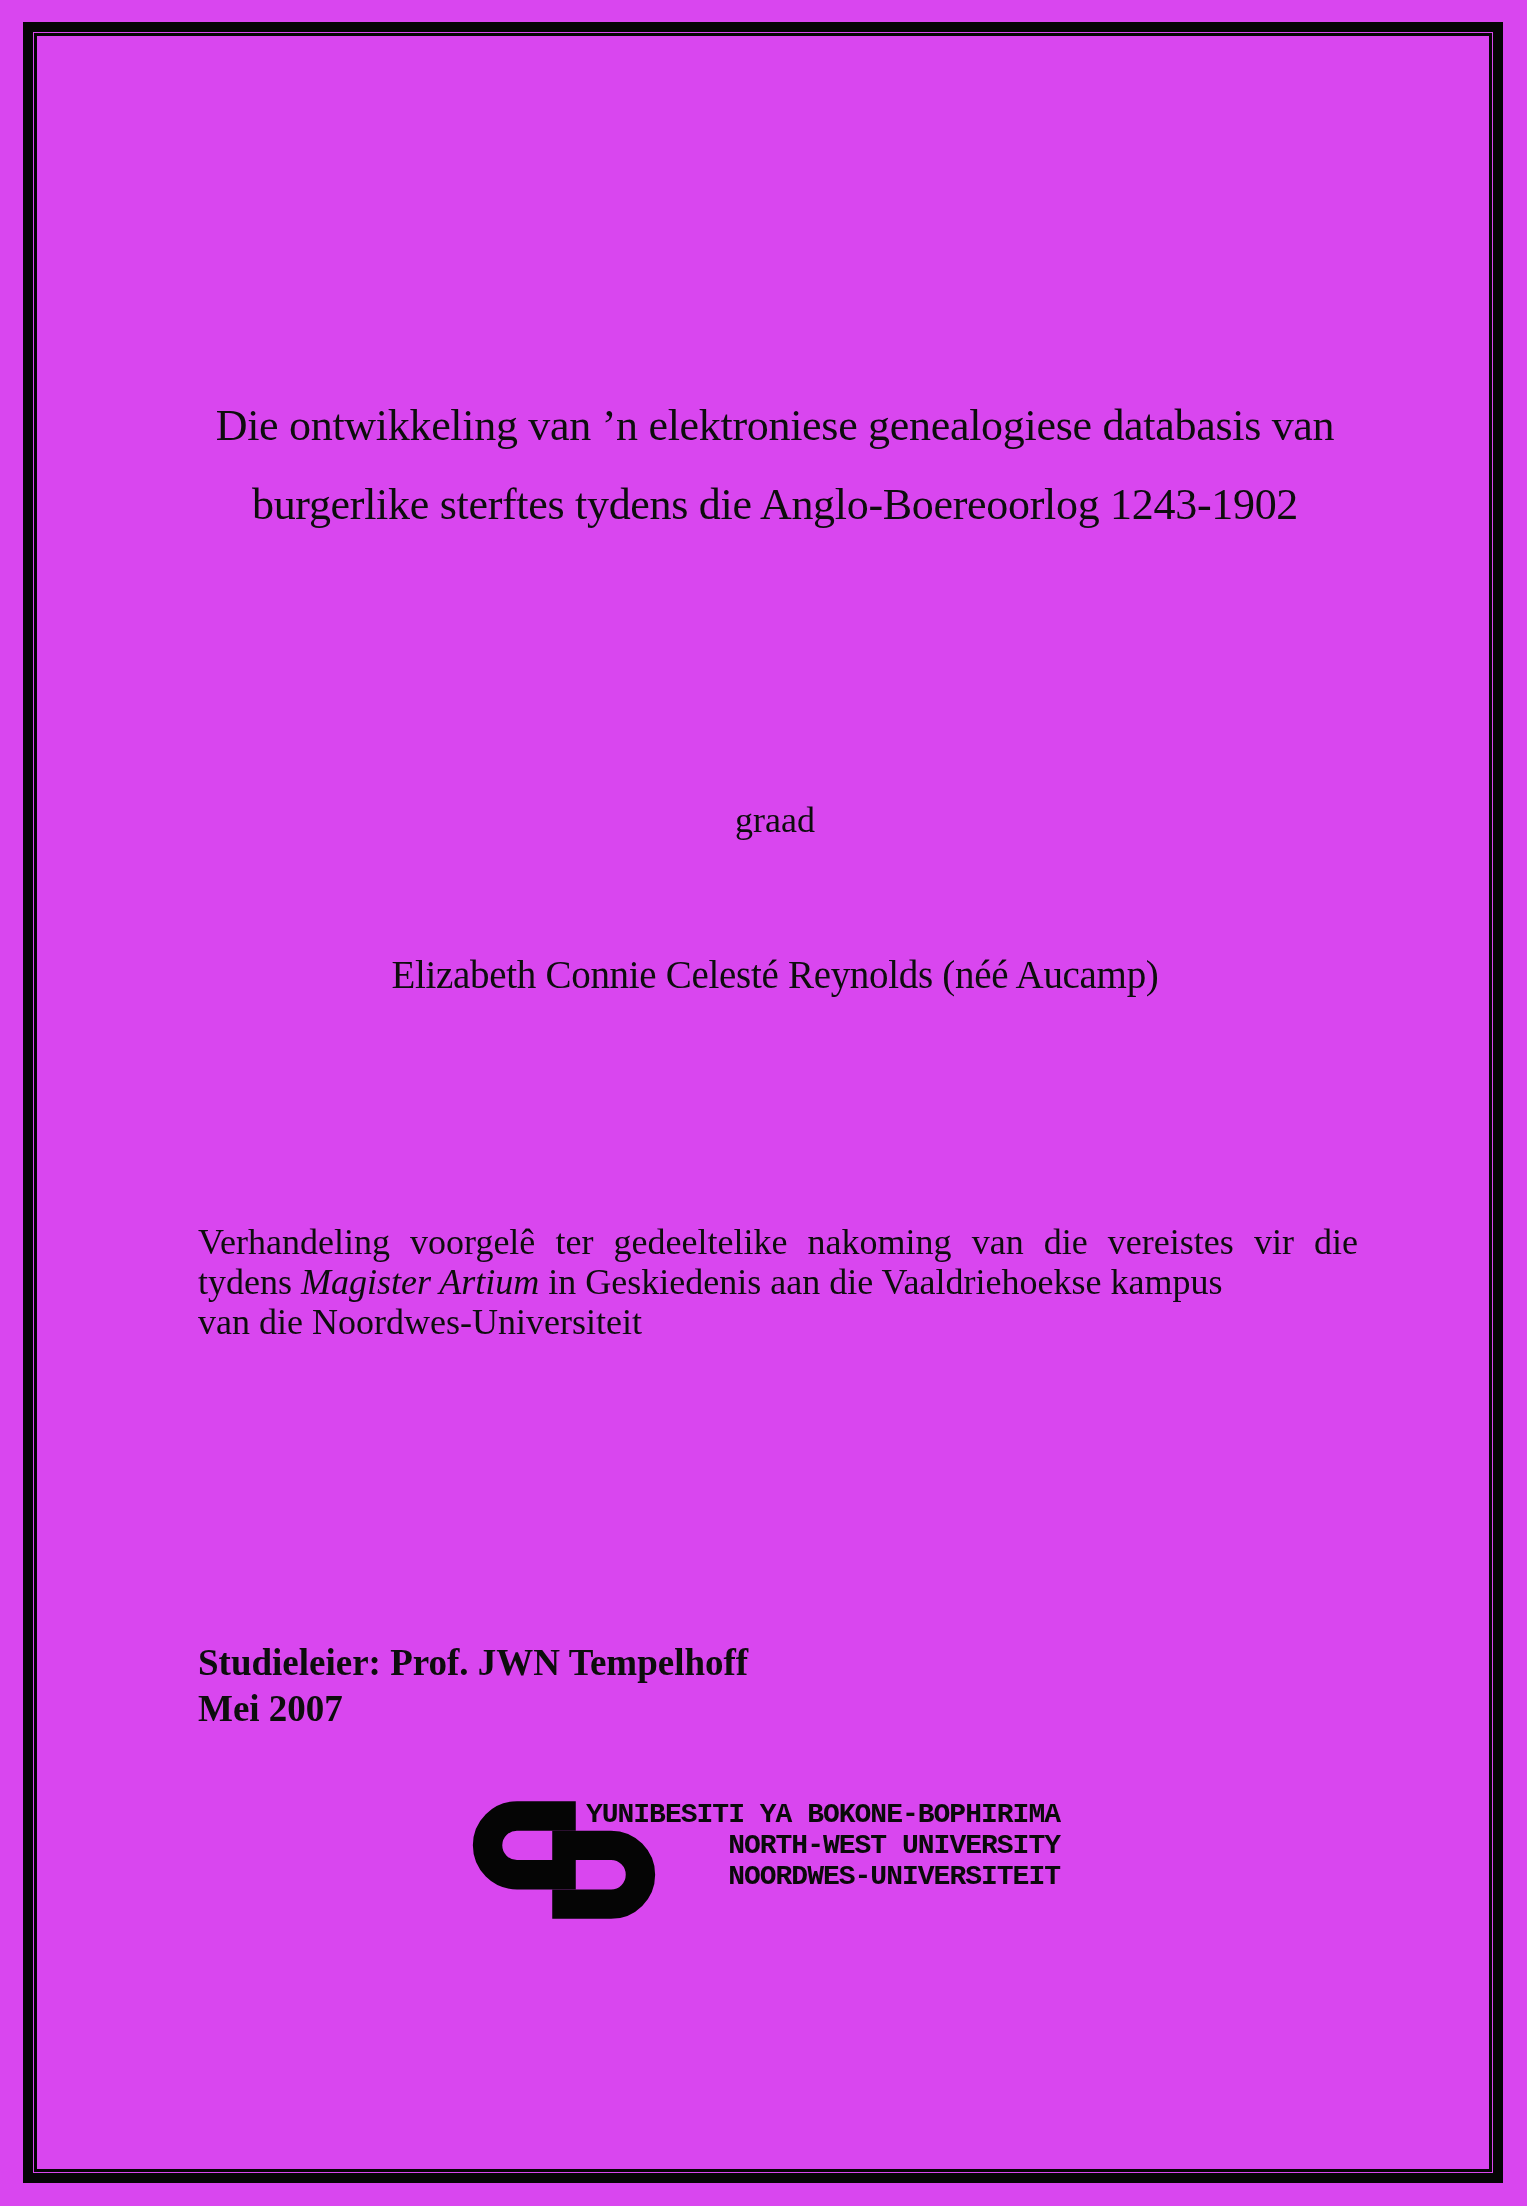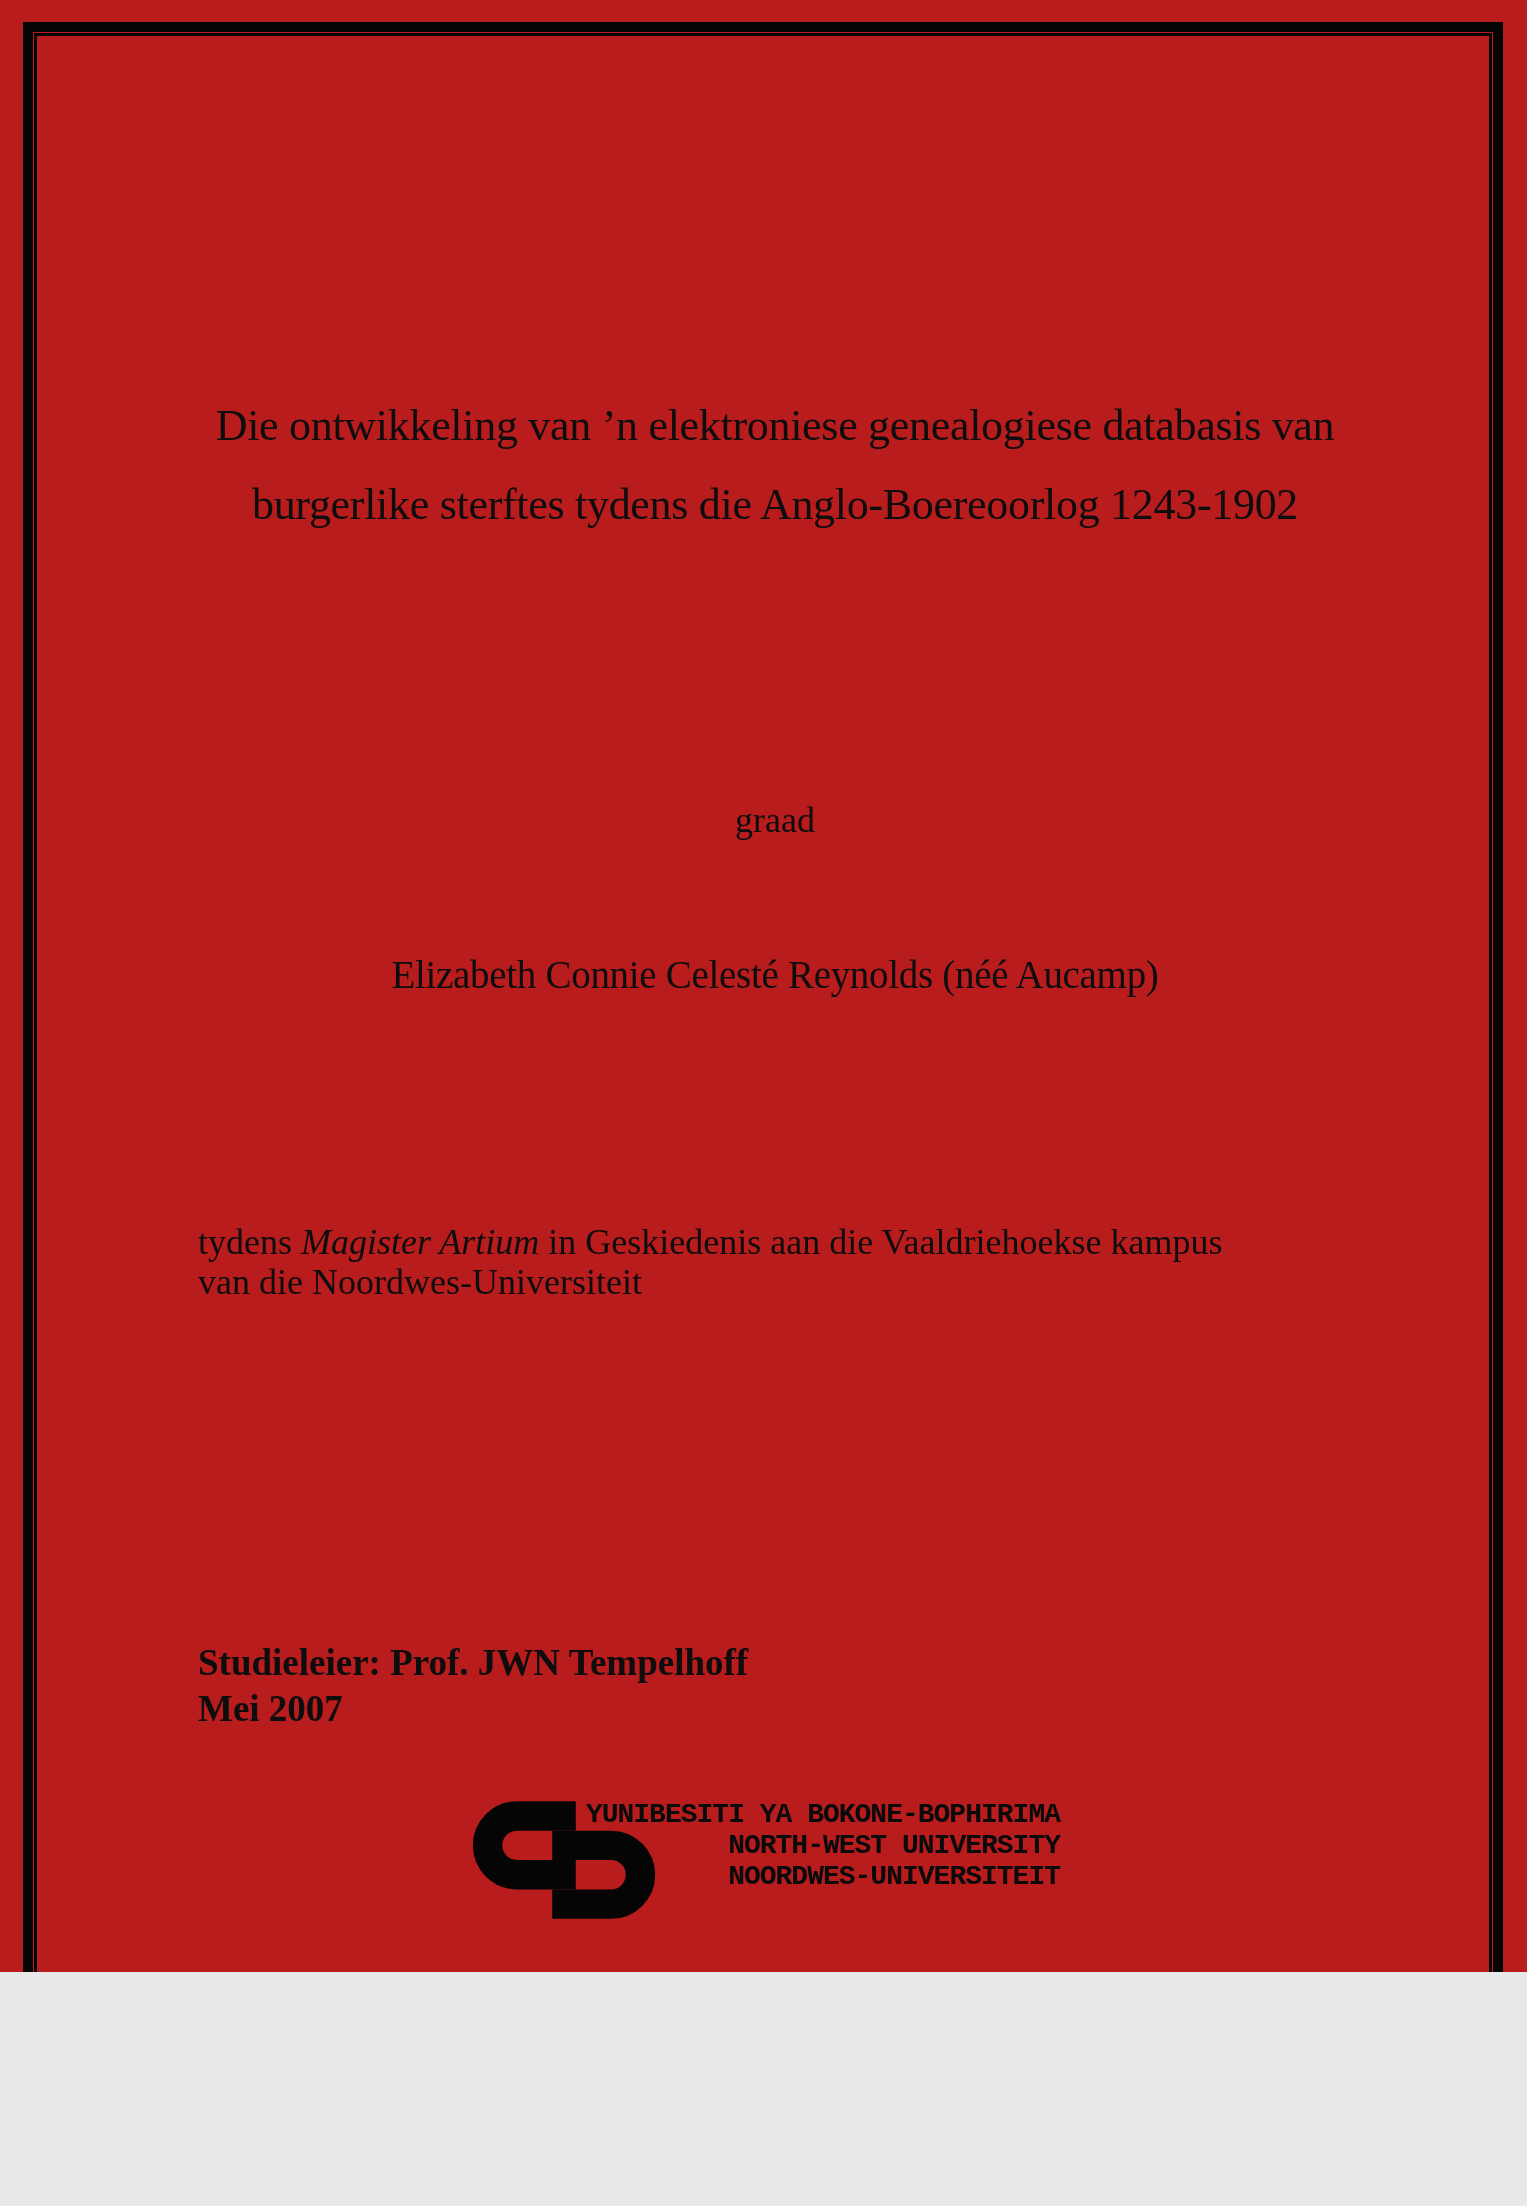--- a/index.html
+++ b/index.html
@@ -1,20 +1,20 @@
 <!DOCTYPE html>
 <html><head>
 <meta charset="utf-8">
 <style>
   html, body { margin: 0; padding: 0; background: #e8e8e8; }
   .canvas {
     position: relative;
     width: 1527px;
-    height: 1972px;
-    background: #b91c1c;
+    height: 2206px;
+    background: #d946ef;
     font-family: "Liberation Serif", "DejaVu Serif", serif;
     color: #0d0d0d;
     overflow: hidden;
   }
   
   .frame-outer {
     position: absolute;
     left: 23px; top: 22px;
     width: 1480px; height: 2161px;
     border: 10px solid #050505;
@@ -102,20 +102,21 @@
   <div class="center-col title-block">
     <div>Die ontwikkeling van ’n elektroniese genealogiese databasis van</div>
     <div>burgerlike sterftes tydens die Anglo-Boereoorlog 1243-1902</div>
   </div>
 
   <div class="center-col byline">graad</div>
 
   <div class="center-col author">Elizabeth Connie Celesté Reynolds (néé Aucamp)</div>
 
   <div class="submission">
+    <div class="justified">Verhandeling voorgelê ter gedeeltelike nakoming van die vereistes vir die</div>
     <div><span>tydens </span><span class="italic">Magister Artium</span><span> in Geskiedenis aan die Vaaldriehoekse kampus</span></div>
     <div>van die Noordwes-Universiteit</div>
   </div>
 
   <div class="supervisor-block">
     <div>Studieleier: Prof. JWN Tempelhoff</div>
     <div>Mei 2007</div>
   </div>
 
   <svg class="logo-mark" viewBox="0 0 200 125" aria-hidden="true">

